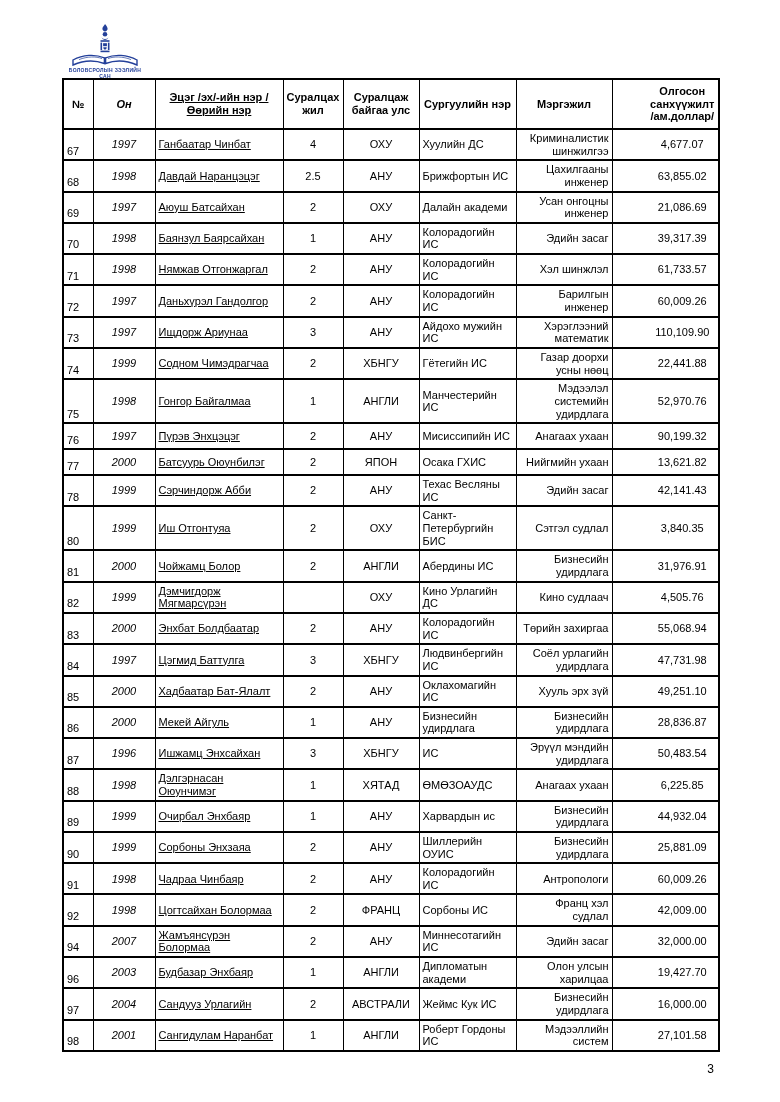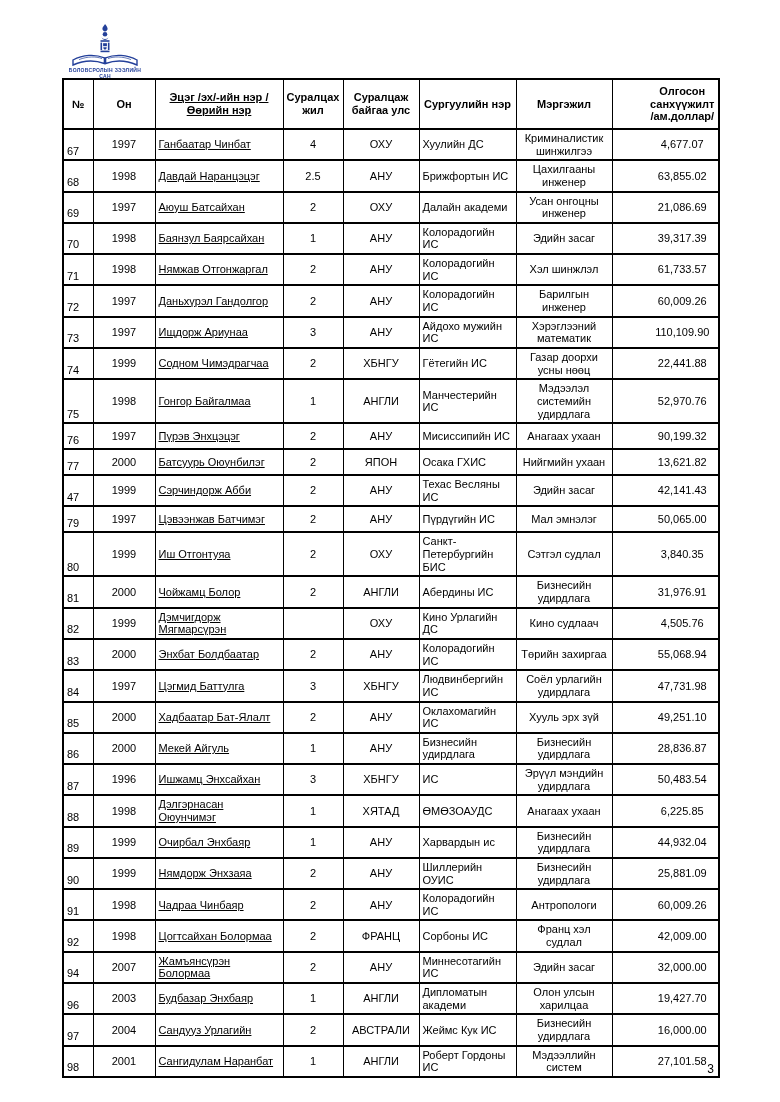--- a/index.html
+++ b/index.html
@@ -46,26 +46,26 @@
   .doc-table th:first-child, .doc-table td:first-child { border-left-width: 2px; }
   .doc-table th:last-child, .doc-table td:last-child { border-right-width: 2px; padding-left: 37px; }
   .doc-table thead th {
     font-weight: bold;
     text-align: center;
     vertical-align: middle;
     height: 50px;
   }
   .doc-table tbody td { height: 26px; }
   .col-no     { text-align: left; vertical-align: bottom; }
-  .col-year   { text-align: center; vertical-align: middle; }
+  .col-year   { text-align: center; vertical-align: middle; font-style: italic; }
   .col-name   { text-align: left;   vertical-align: middle; text-decoration: underline; }
   .col-years  { text-align: center; vertical-align: middle; }
   .col-country{ text-align: center; vertical-align: middle; }
   .col-school { text-align: left;   vertical-align: middle; }
-  .col-profession { text-align: center; vertical-align: middle; }
+  .col-profession { text-align: right; vertical-align: middle; }
   .col-amount { text-align: center;  vertical-align: middle; }
   .page-number {
     position: absolute;
     right: 66px; top: 1062px;
     font-size: 12px;
   }
 </style>
 </head>
 <body>
 
@@ -226,38 +226,28 @@
         <td class="col-no">77</td>
         <td class="col-year">2000</td>
         <td class="col-name">Батсуурь Оюунбилэг</td>
         <td class="col-years">2</td>
         <td class="col-country">ЯПОН</td>
         <td class="col-school">Осака ГХИС</td>
         <td class="col-profession">Нийгмийн ухаан</td>
         <td class="col-amount">13,621.82</td>
       </tr>
       <tr>
-        <td class="col-no">47</td>
+        <td class="col-no">78</td>
         <td class="col-year">1999</td>
         <td class="col-name">Сэрчиндорж Абби</td>
         <td class="col-years">2</td>
         <td class="col-country">АНУ</td>
         <td class="col-school">Техас Весляны ИС</td>
         <td class="col-profession">Эдийн засаг</td>
         <td class="col-amount">42,141.43</td>
-      </tr>
-      <tr>
-        <td class="col-no">79</td>
-        <td class="col-year">1997</td>
-        <td class="col-name">Цэвээнжав Батчимэг</td>
-        <td class="col-years">2</td>
-        <td class="col-country">АНУ</td>
-        <td class="col-school">Пүрдүгийн ИС</td>
-        <td class="col-profession">Мал эмнэлэг</td>
-        <td class="col-amount">50,065.00</td>
       </tr>
       <tr>
         <td class="col-no">80</td>
         <td class="col-year">1999</td>
         <td class="col-name">Иш Отгонтуяа</td>
         <td class="col-years">2</td>
         <td class="col-country">ОХУ</td>
         <td class="col-school">Санкт-Петербургийн БИС</td>
         <td class="col-profession">Сэтгэл судлал</td>
         <td class="col-amount">3,840.35</td>
@@ -348,21 +338,21 @@
         <td class="col-name">Очирбал Энхбаяр</td>
         <td class="col-years">1</td>
         <td class="col-country">АНУ</td>
         <td class="col-school">Харвардын ис</td>
         <td class="col-profession">Бизнесийн удирдлага</td>
         <td class="col-amount">44,932.04</td>
       </tr>
       <tr>
         <td class="col-no">90</td>
         <td class="col-year">1999</td>
-        <td class="col-name">Нямдорж Энхзаяа</td>
+        <td class="col-name">Сорбоны Энхзаяа</td>
         <td class="col-years">2</td>
         <td class="col-country">АНУ</td>
         <td class="col-school">Шиллерийн ОУИС</td>
         <td class="col-profession">Бизнесийн удирдлага</td>
         <td class="col-amount">25,881.09</td>
       </tr>
       <tr>
         <td class="col-no">91</td>
         <td class="col-year">1998</td>
         <td class="col-name">Чадраа Чинбаяр</td>

